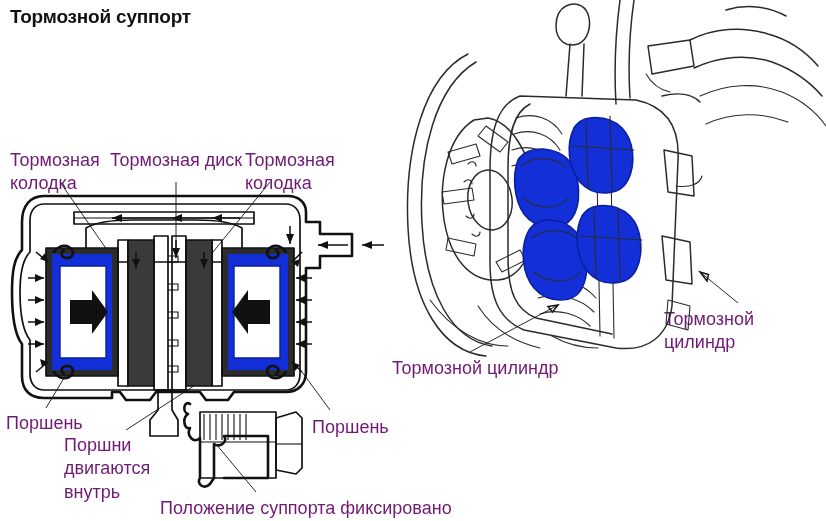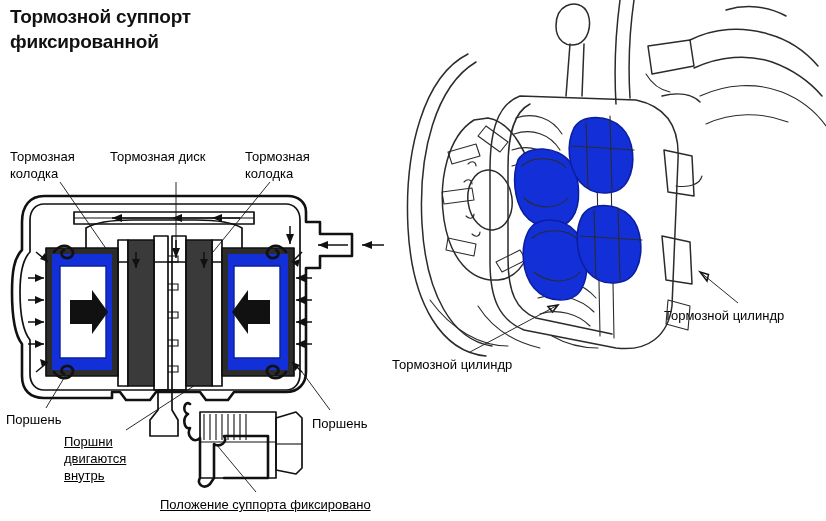--- a/index.html
+++ b/index.html
@@ -11,52 +11,52 @@
   }
   #stage{position:absolute;left:0;top:0;width:826px;height:521px;}
 
   .title{
     position:absolute;left:10px;top:4px;width:300px;
     font-size:19px;font-weight:bold;line-height:1.32;
     letter-spacing:-0.2px;color:#111;
   }
 
   .lbl{
-    position:absolute;font-size:13px;line-height:1.30;
-    color:#000000;white-space:pre-line;
+    position:absolute;font-size:18px;line-height:1.30;
+    color:#701a75;white-space:pre-line;
   }
 
   svg{position:absolute;left:0;top:0;overflow:visible;}
   .ln{fill:none;stroke:#2a2a2a;stroke-width:1;}
   .thick{fill:none;stroke:#111;stroke-width:2.6;stroke-linejoin:round;stroke-linecap:round;}
   .med{fill:none;stroke:#111;stroke-width:1.7;stroke-linejoin:round;}
   .thin{fill:none;stroke:#111;stroke-width:1.1;}
   .art{fill:none;stroke:#2b2b2b;stroke-width:1.5;stroke-linejoin:round;stroke-linecap:round;}
   .art2{fill:none;stroke:#2b2b2b;stroke-width:1.1;stroke-linejoin:round;stroke-linecap:round;}
   .arrw{stroke:#111;stroke-width:1.5;fill:none;}
 </style>
 </head>
 <body>
 
 <div id="stage">
 
-  <div class="title"><span>Тормозной суппорт</span><br><span>фиксированной</span><br></div>
+  <div class="title"><span>Тормозной суппорт</span><br><br></div>
 
   <div class="lbl" style="left:10px;top:149px;width:112px;">Тормозная
 колодка</div>
   <div class="lbl" style="left:110px;top:149px;width:136px;">Тормозная диск</div>
   <div class="lbl" style="left:245px;top:149px;width:112px;">Тормозная
 колодка</div>
 
   <div class="lbl" style="left:6px;top:412px;">Поршень</div>
   <div class="lbl" style="left:312px;top:416px;">Поршень</div>
-  <div class="lbl" style="left:64px;top:434px;width:110px;text-decoration:underline;">Поршни
+  <div class="lbl" style="left:64px;top:434px;width:110px;">Поршни
 двигаются
 внутрь</div>
-  <div class="lbl" style="left:160px;top:497px;text-decoration:underline;">Положение суппорта фиксировано</div>
+  <div class="lbl" style="left:160px;top:497px;">Положение суппорта фиксировано</div>
 
   <div class="lbl" style="left:392px;top:357px;">Тормозной цилиндр</div>
   <div class="lbl" style="left:664px;top:308px;">Тормозной цилиндр</div>
 
   <svg width="826" height="521">
 
     <path class="ln" d="M60,182 L107,250"></path>
 
     <path class="ln" d="M176,182 L176,256"></path>
 

